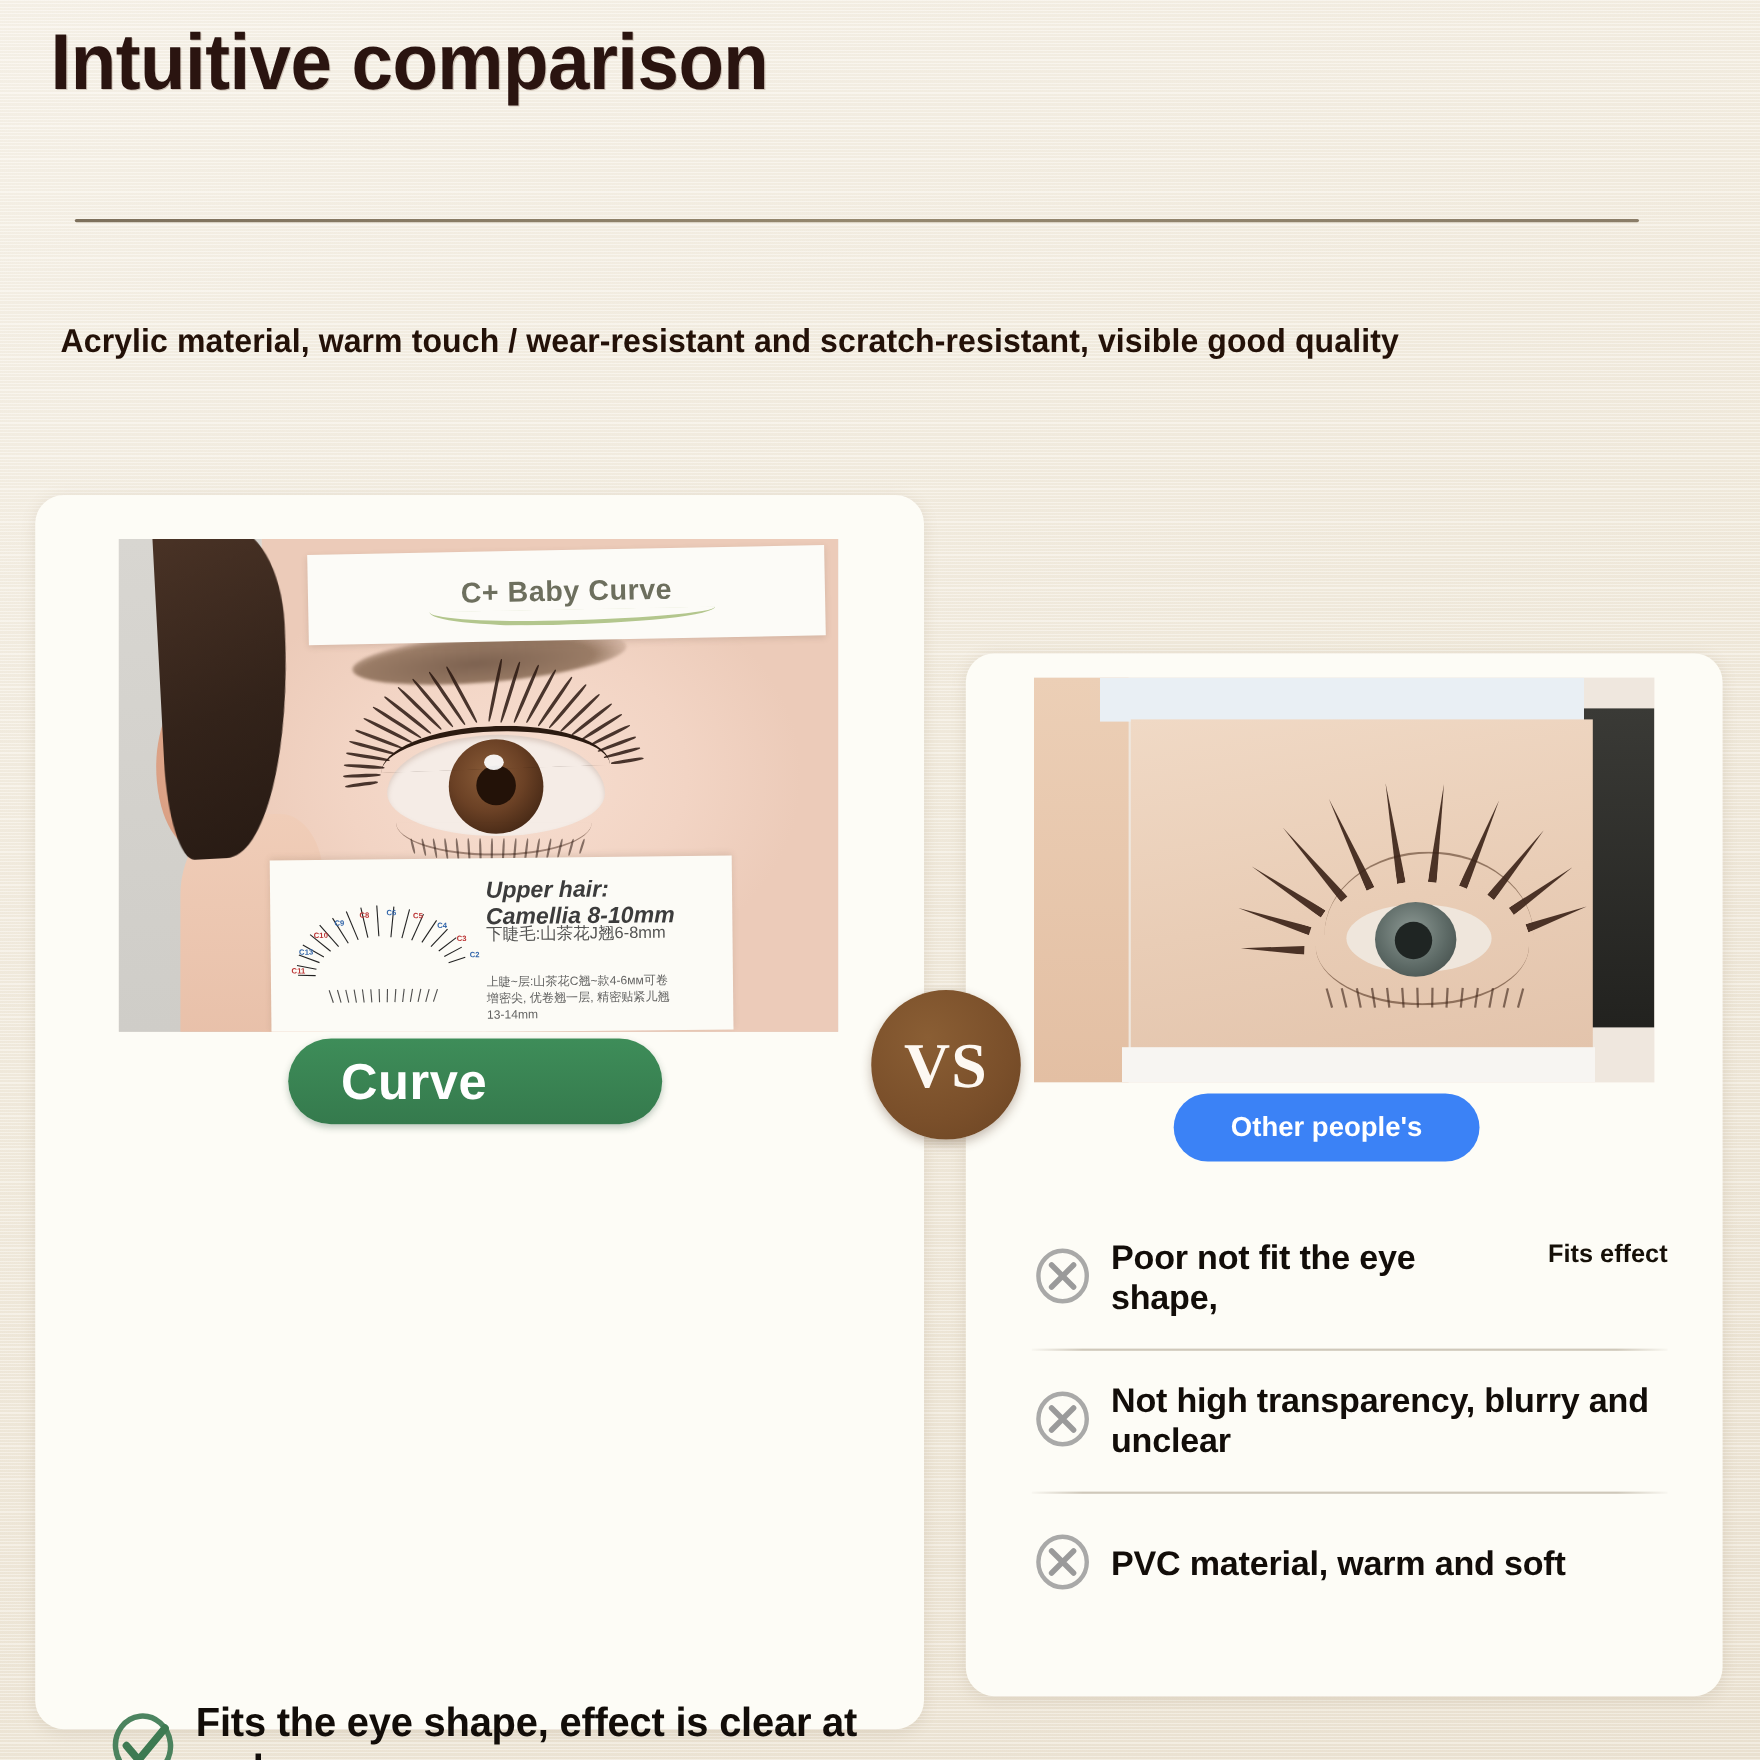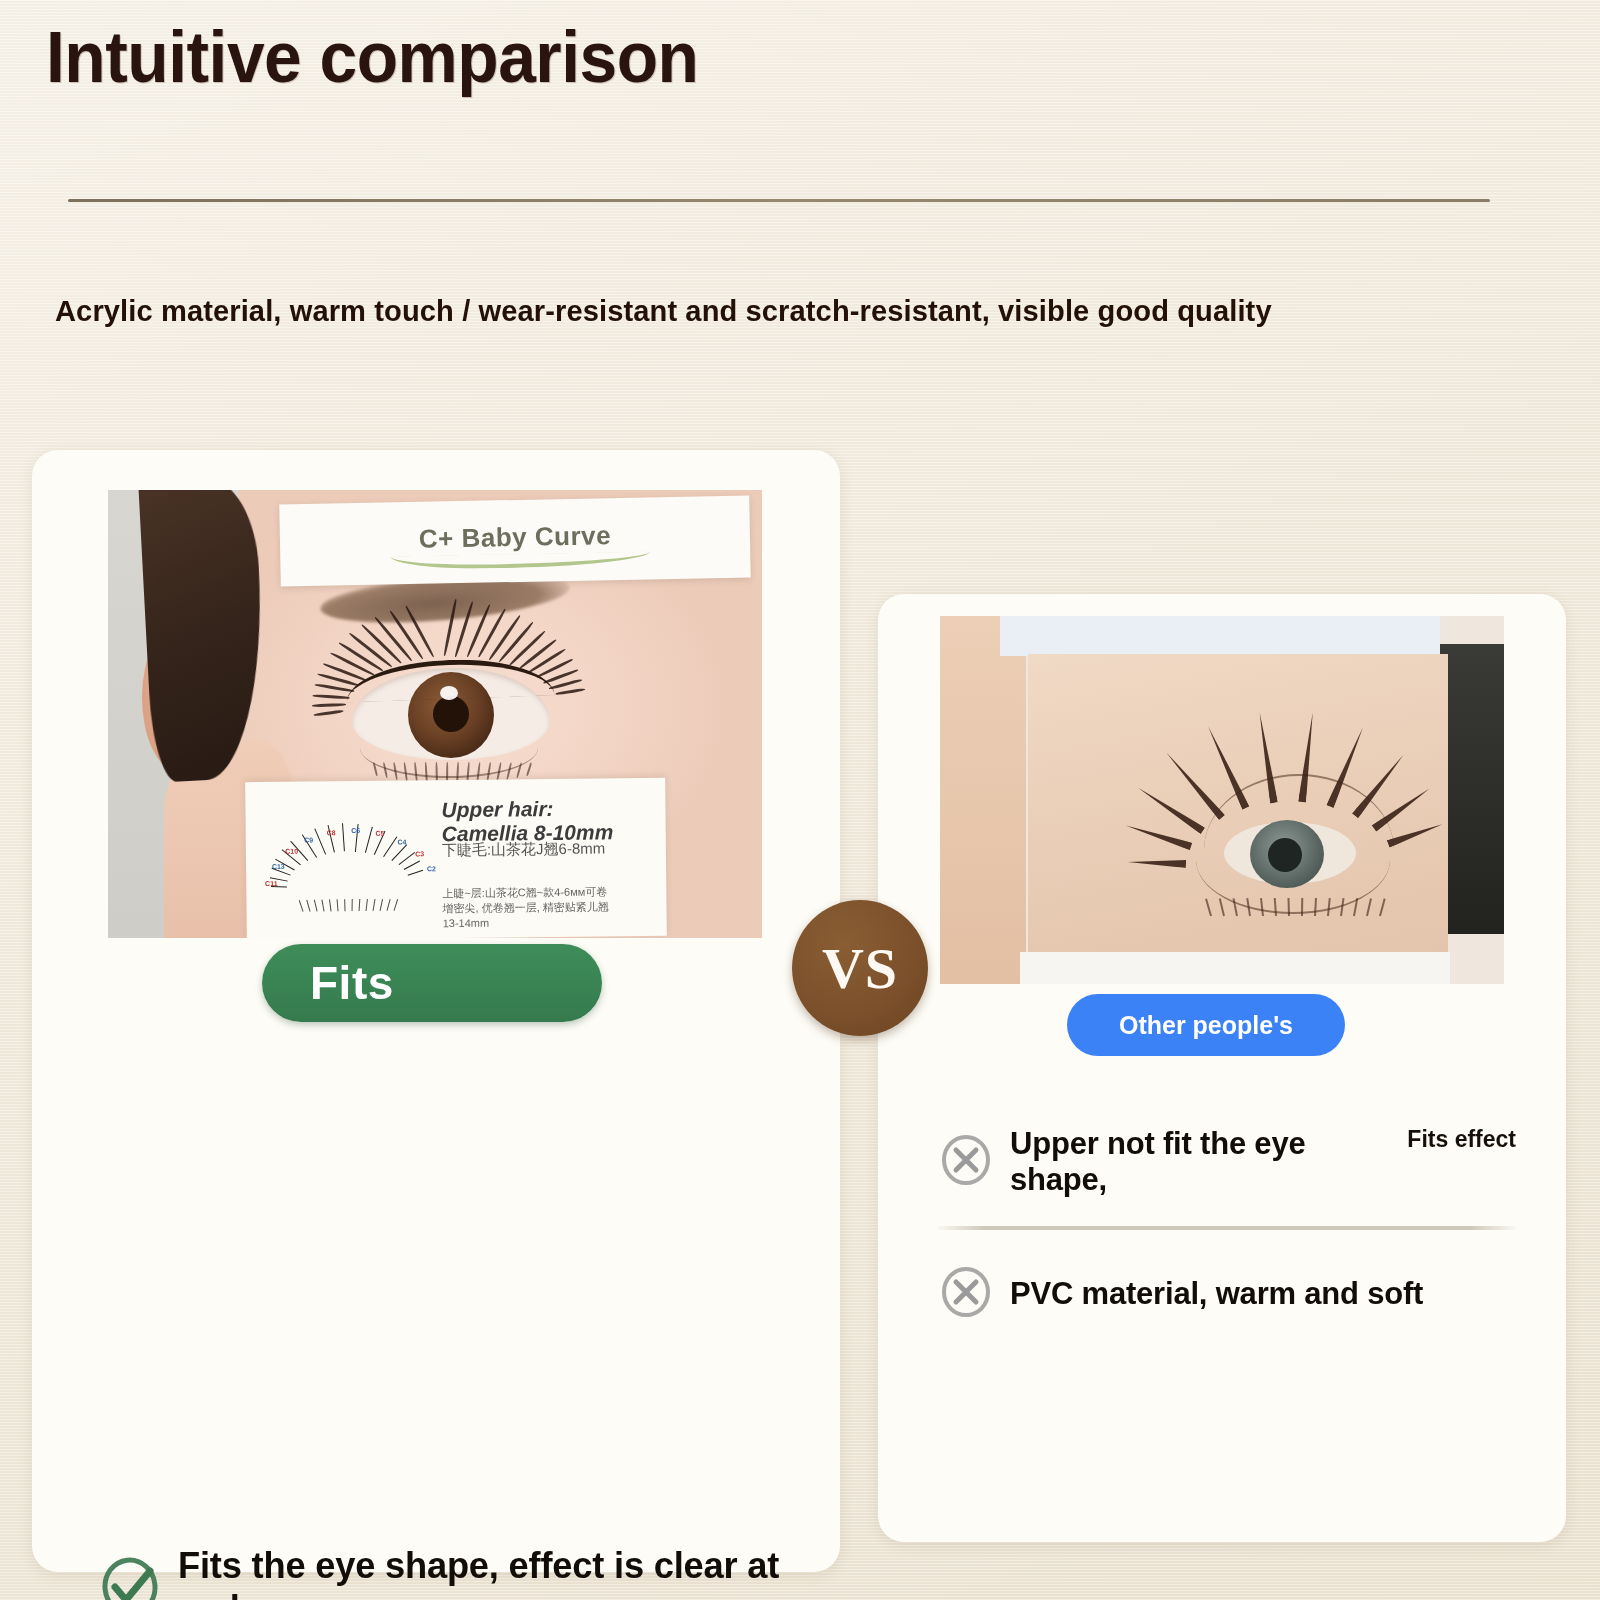--- a/index.html
+++ b/index.html
@@ -565,21 +565,21 @@
         <span class="mark-icon"><svg width="64" height="64" viewBox="0 0 64 64">
             <ellipse cx="32" cy="33" rx="25" ry="27" fill="none" stroke="#3d7a52" stroke-width="5" opacity="0.92" transform="rotate(-6 32 33)"></ellipse>
             <path d="M17 33 L28 46 L52 17" fill="none" stroke="#3d7a52" stroke-width="7" stroke-linecap="round" stroke-linejoin="round"></path>
           </svg></span>
         <div class="feat-text-ours">Fits the eye shape, effect is clear at a glance</div>
       </div>
     </div>
 </div>
 
 <div class="pill-ours">
-  <span>Fits</span>
+  <span>Curve</span>
 </div>
 
 <div class="vs-badge">
   <span>VS</span>
 </div>
 
 <div class="card card-theirs">
 
   <div class="photo-theirs">
     <div class="pt-skinL"></div>
@@ -622,25 +622,34 @@
     <div class="pt-white-bottom"></div>
   </div>
 
   <div class="feat-list-theirs" id="theirs-features" style="position:absolute;left:60px;top:504px;width:578px;">
       <div class="feat-row feat-row-theirs">
         <span class="mark-icon"><svg width="56" height="56" viewBox="0 0 56 56">
             <ellipse cx="28" cy="28" rx="22" ry="23" fill="none" stroke="#9a9a9a" stroke-width="4" opacity="0.85"></ellipse>
             <path d="M18 18 L38 38 M38 18 L18 38" fill="none" stroke="#9a9a9a" stroke-width="5" stroke-linecap="round"></path>
           </svg></span>
         <div class="theirs-inline">
-          <div class="feat-text-theirs">Upper not fit the eye shape,</div>
+          <div class="feat-text-theirs">Poor not fit the eye shape,</div>
           <div class="feat-note">Fits effect</div>
         </div>
       </div>
       <div class="feat-sep"></div>
+      <div class="feat-row feat-row-theirs">
+        <span class="mark-icon"><svg width="56" height="56" viewBox="0 0 56 56">
+            <ellipse cx="28" cy="28" rx="22" ry="23" fill="none" stroke="#9a9a9a" stroke-width="4" opacity="0.85"></ellipse>
+            <path d="M18 18 L38 38 M38 18 L18 38" fill="none" stroke="#9a9a9a" stroke-width="5" stroke-linecap="round"></path>
+          </svg></span>
+        <div class="theirs-inline">
+          <div class="feat-text-theirs">Not high transparency, blurry and unclear</div>
+        </div>
+      </div>
       <div class="feat-sep"></div>
       <div class="feat-row feat-row-theirs">
         <span class="mark-icon"><svg width="56" height="56" viewBox="0 0 56 56">
             <ellipse cx="28" cy="28" rx="22" ry="23" fill="none" stroke="#9a9a9a" stroke-width="4" opacity="0.85"></ellipse>
             <path d="M18 18 L38 38 M38 18 L18 38" fill="none" stroke="#9a9a9a" stroke-width="5" stroke-linecap="round"></path>
           </svg></span>
         <div class="theirs-inline">
           <div class="feat-text-theirs">PVC material, warm and soft</div>
         </div>
       </div>

